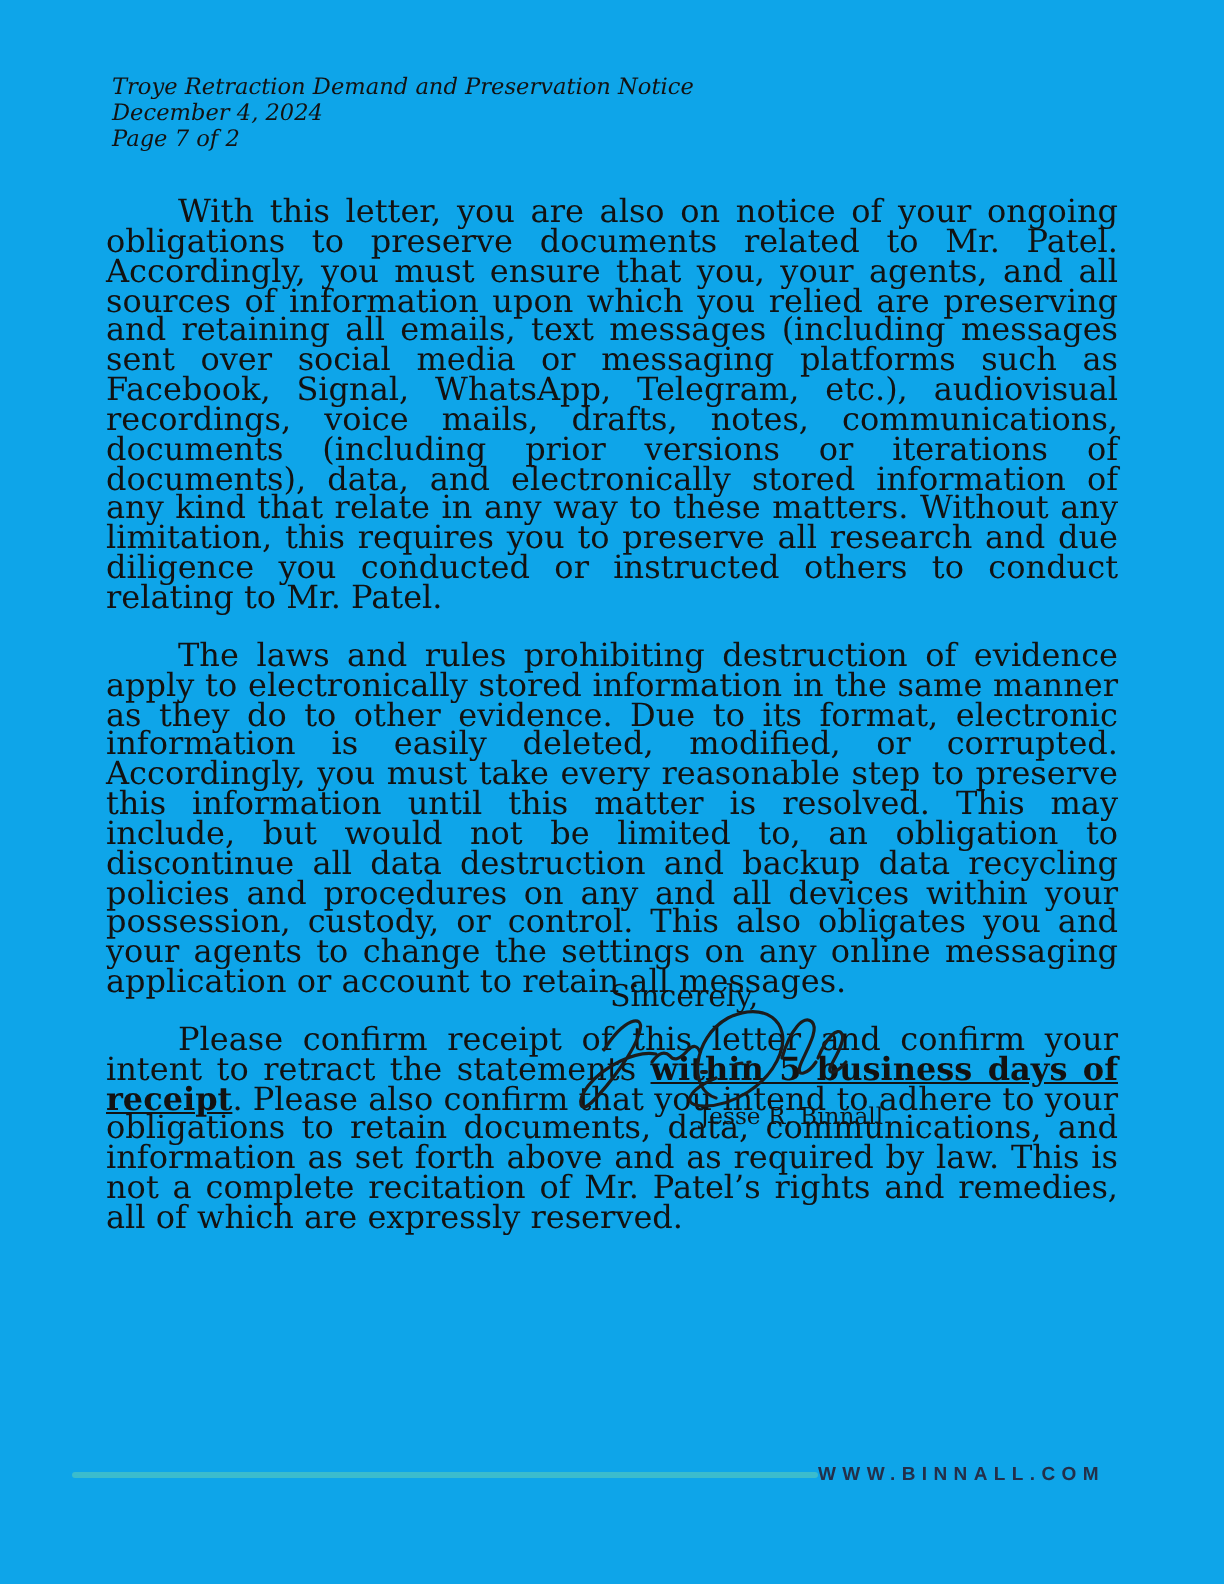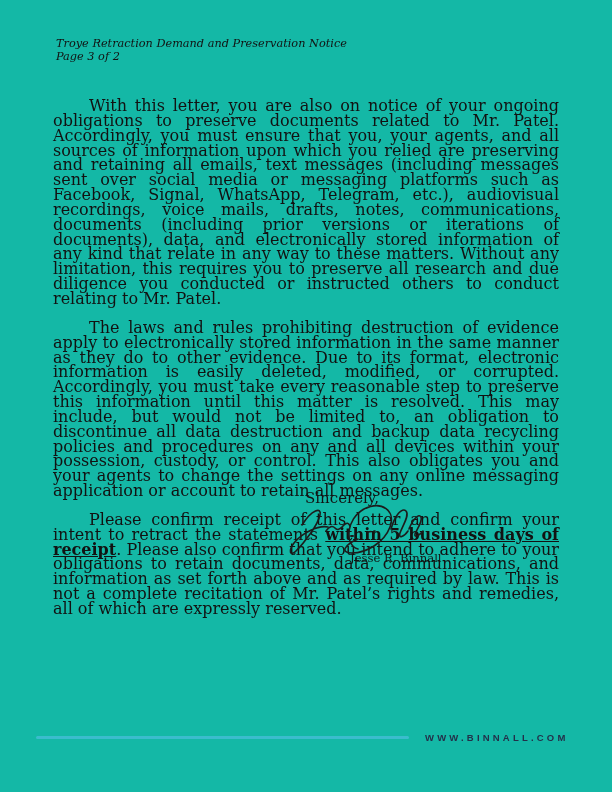--- a/index.html
+++ b/index.html
@@ -4,21 +4,21 @@
 <style>
   * { margin: 0; padding: 0; box-sizing: border-box; }
   html, body { background: #ffffff; }
   body { font-family: "DejaVu Serif", "Liberation Serif", serif; }
 
   .page {
     position: relative;
     width: 612px;
     height: 792px;
     margin: 0 auto;
-    background: #14b8a6;
+    background: #0ea5e9;
     overflow: hidden;
     color: #121212;
   }
 
   
   .letter-header {
     position: absolute;
     left: 56px;
     top: 38px;
     font-style: italic;
@@ -74,37 +74,37 @@
   }
   .footer-rule {
     margin-left: 36px;
     width: 373px;
     height: 3px;
     border-radius: 2px;
     background: #3bbccd; 
     flex: none;
   }
   .footer-site {
-    margin-left: 16px;
     font-family: "Liberation Sans", "DejaVu Sans", sans-serif;
     font-weight: bold;
     font-size: 9.5px;
     letter-spacing: 3.2px;
     color: #23304a; 
     white-space: nowrap;
   }
 </style>
 </head>
 <body>
 
 <div class="page">
 
   <div class="letter-header">
     <div>Troye Retraction Demand and Preservation Notice</div>
-    <div>Page 3 of 2</div>
+    <div>December 4, 2024</div>
+    <div>Page 7 of 2</div>
   </div>
 
   <div class="letter-body">
     <p>With this letter, you are also on notice of your ongoing obligations to preserve documents related to Mr. Patel. Accordingly, you must ensure that you, your agents, and all sources of information upon which you relied are preserving and retaining all emails, text messages (including messages sent over social media or messaging platforms such as Facebook, Signal, WhatsApp, Telegram, etc.), audiovisual recordings, voice mails, drafts, notes, communications, documents (including prior versions or iterations of documents), data, and electronically stored information of any kind that relate in any way to these matters. Without any limitation, this requires you to preserve all research and due diligence you conducted or instructed others to conduct relating to Mr. Patel.</p>
     <p>The laws and rules prohibiting destruction of evidence apply to electronically stored information in the same manner as they do to other evidence. Due to its format, electronic information is easily deleted, modified, or corrupted. Accordingly, you must take every reasonable step to preserve this information until this matter is resolved. This may include, but would not be limited to, an obligation to discontinue all data destruction and backup data recycling policies and procedures on any and all devices within your possession, custody, or control. This also obligates you and your agents to change the settings on any online messaging application or account to retain all messages.</p>
     <p><span>Please confirm receipt of this letter and confirm your intent to retract the statements </span><span class="bold-phrase">within 5 business days of receipt</span><span>. Please also confirm that you intend to adhere to your obligations to retain documents, data, communications, and information as set forth above and as required by law. This is not a complete recitation of Mr. Patel’s rights and remedies, all of which are expressly reserved.</span></p>
   </div>
 
   <div class="closing">
     <span class="salutation">Sincerely,</span>

